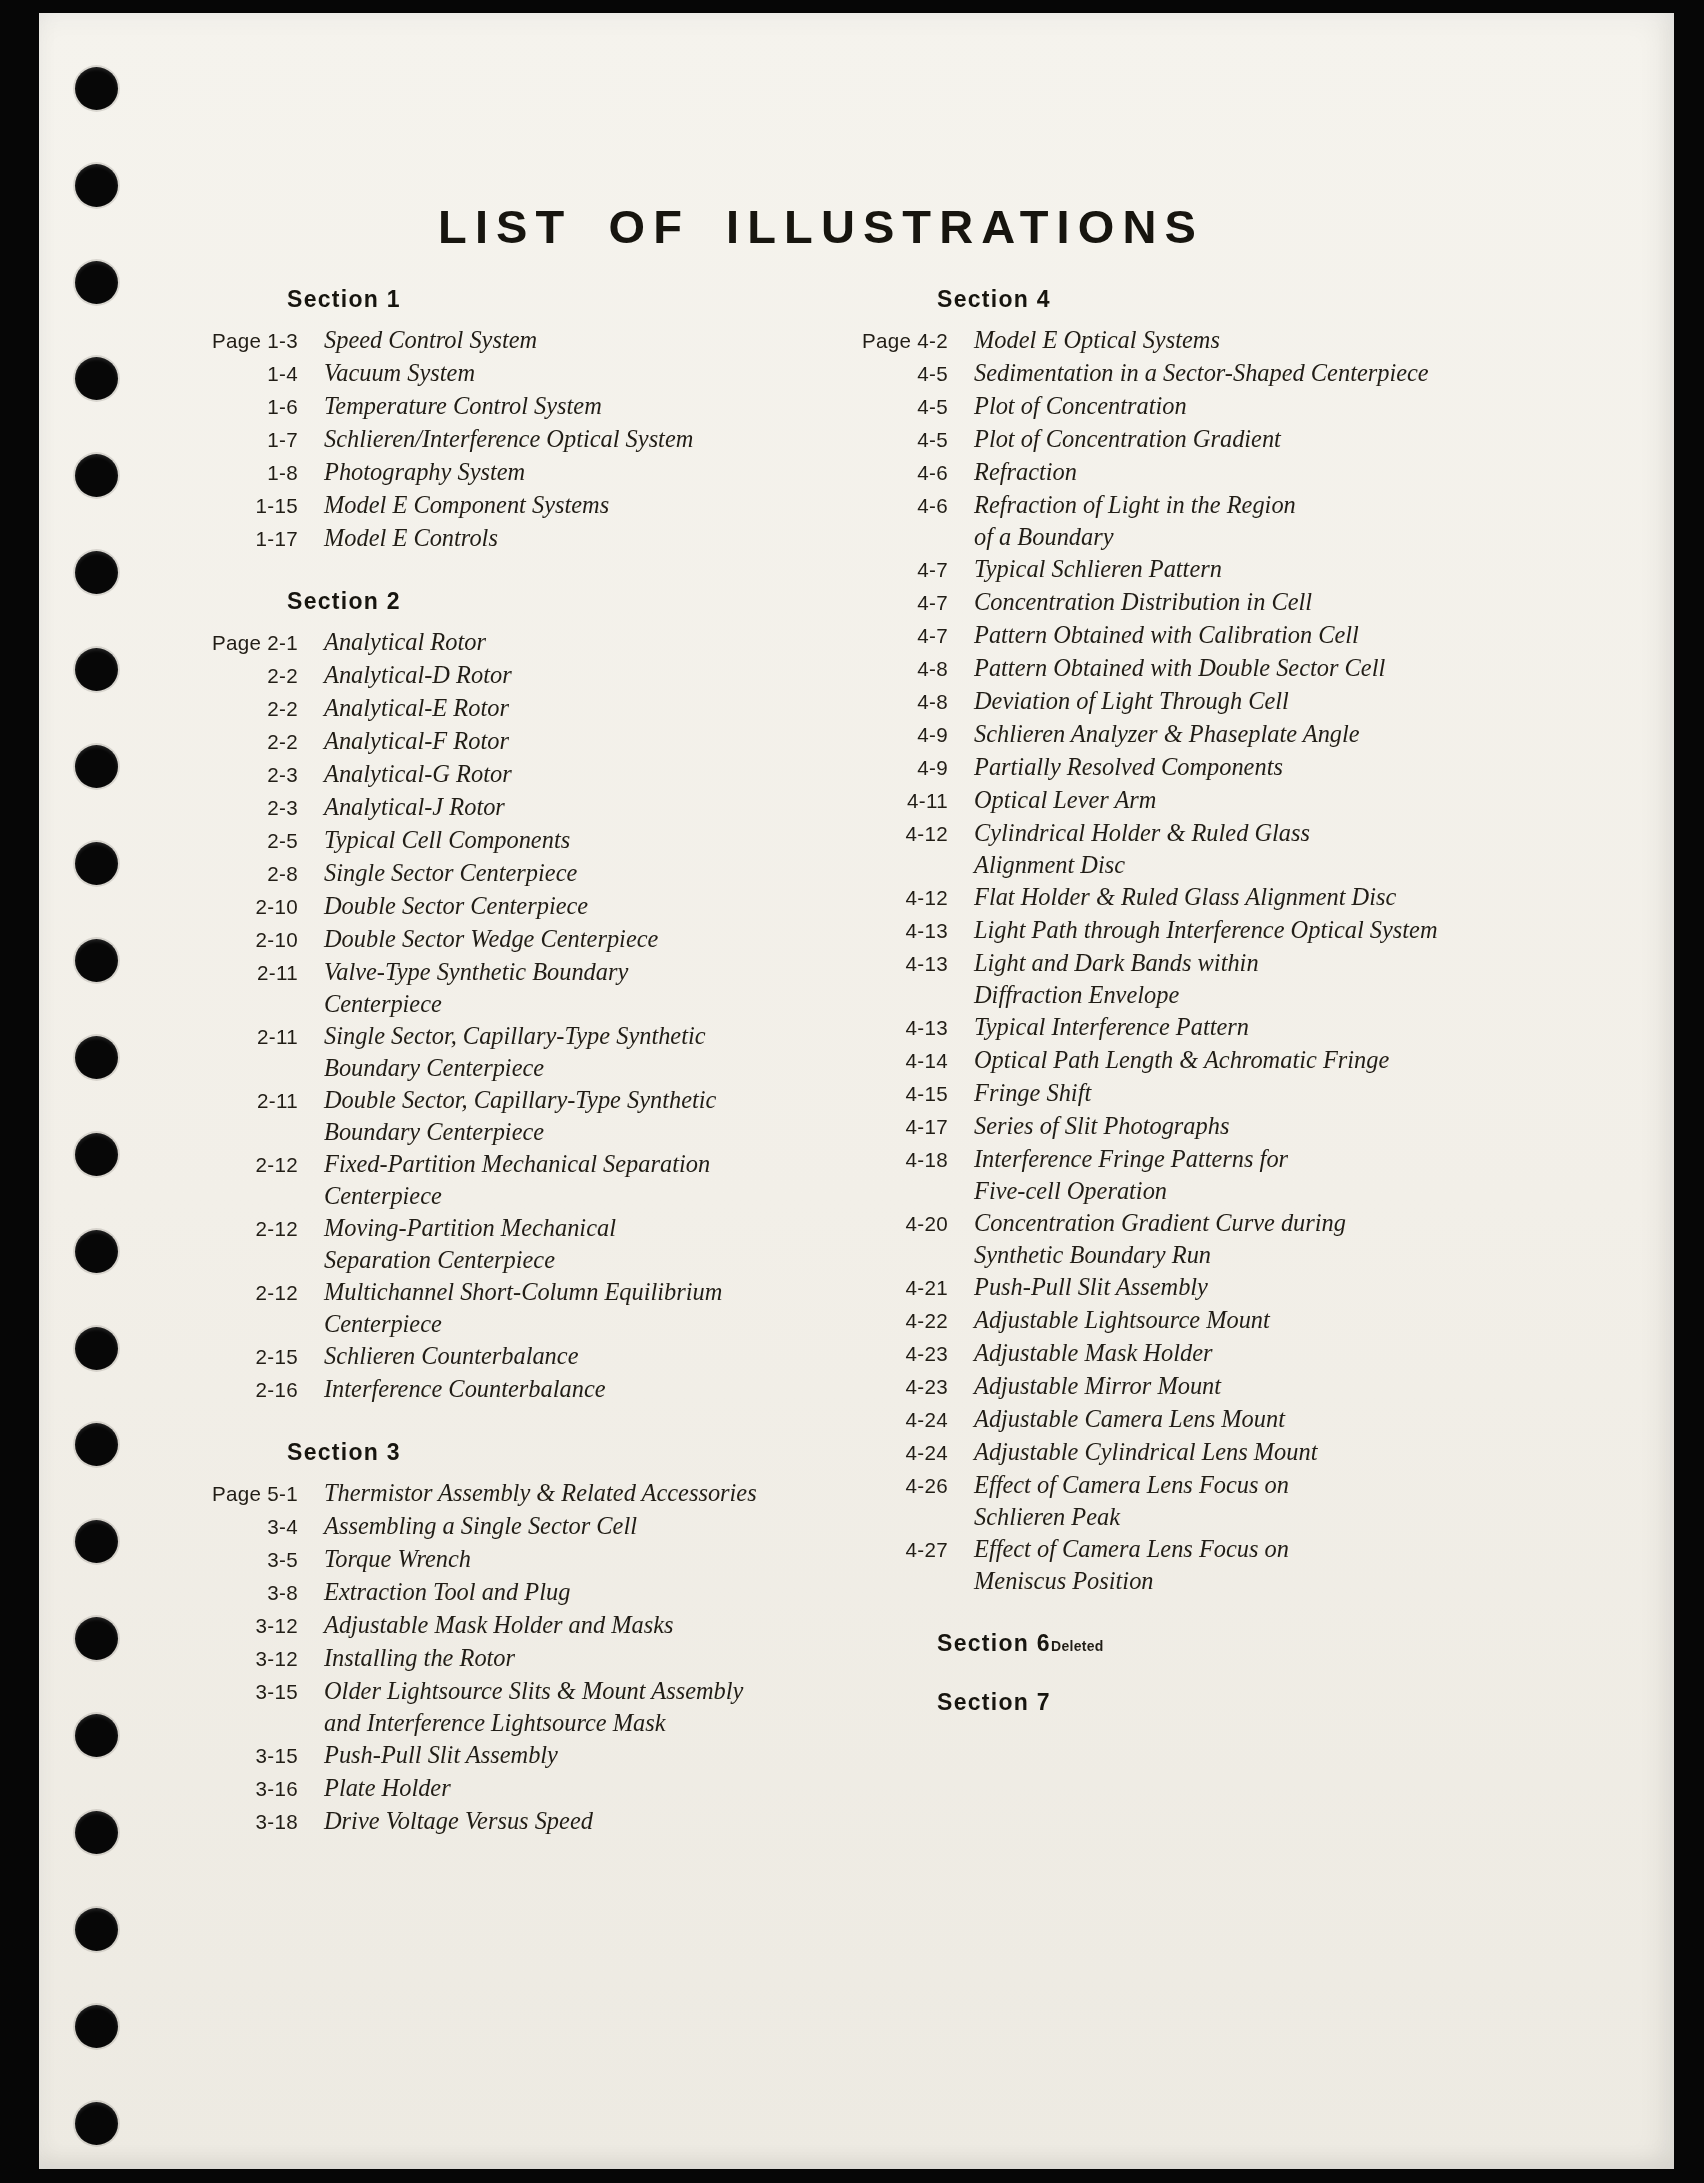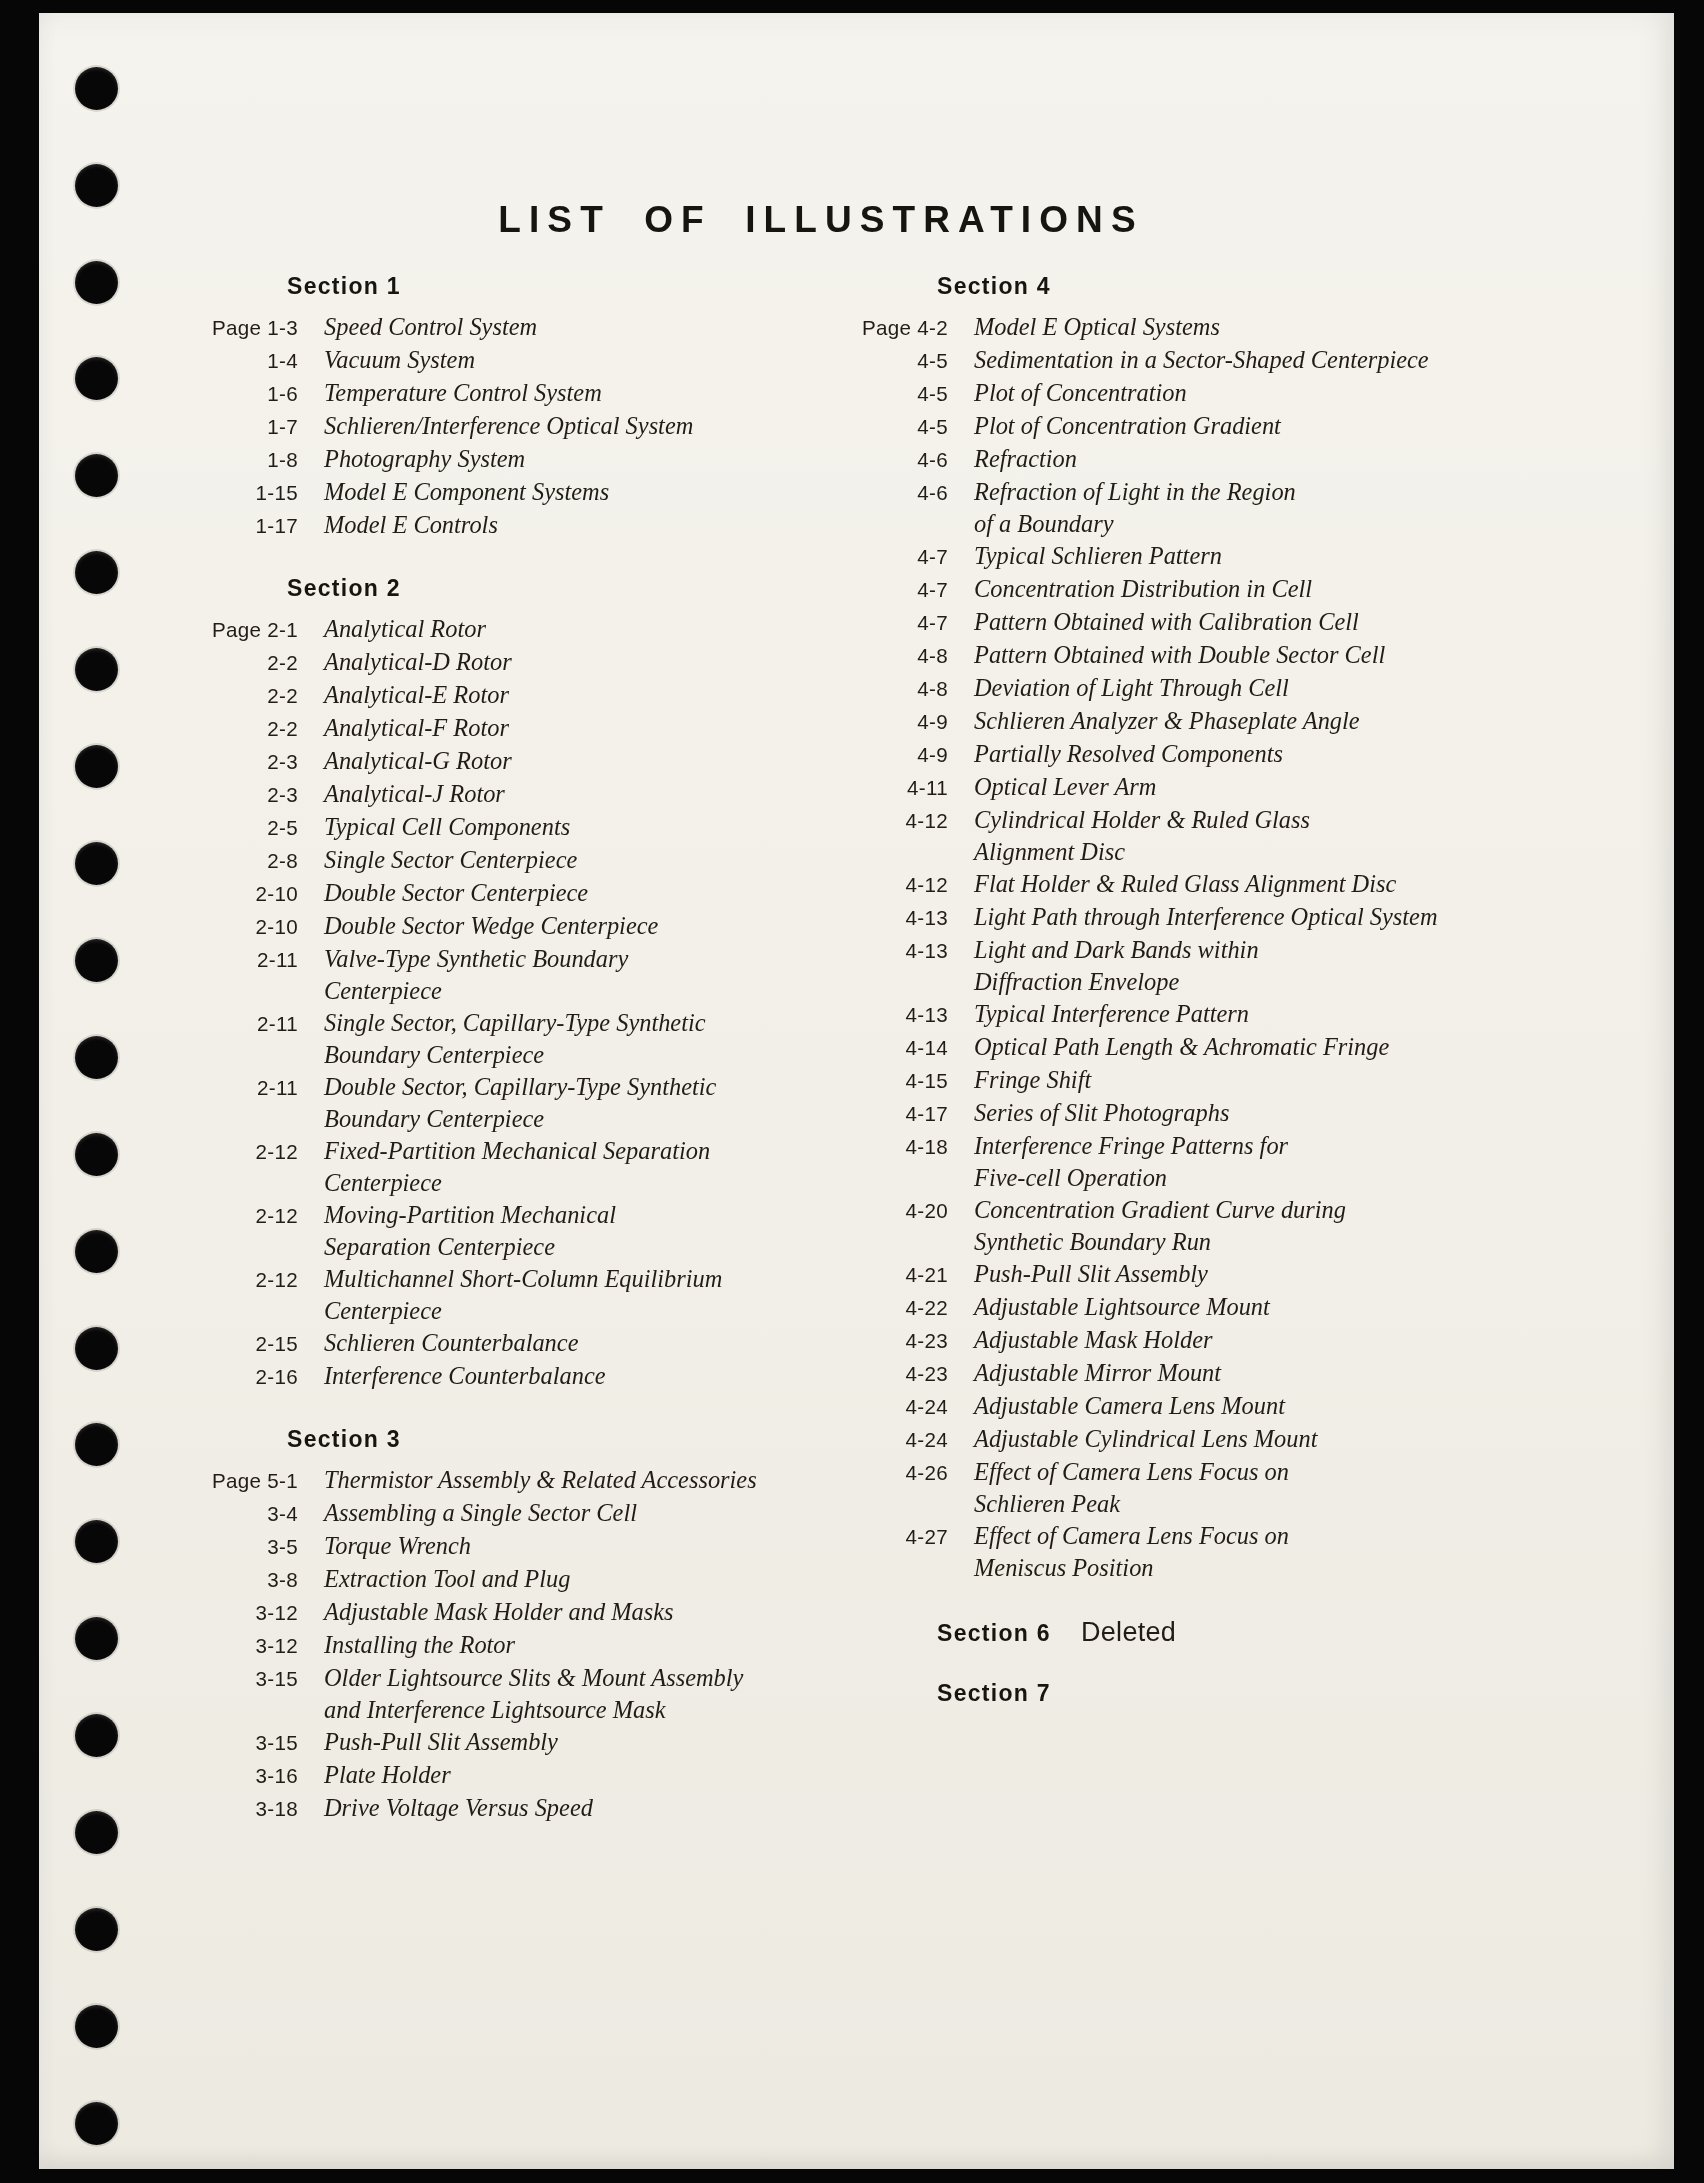--- a/index.html
+++ b/index.html
@@ -25,21 +25,21 @@
     left: 36px;
     width: 43px; height: 43px;
     border-radius: 50%;
     background: #070707;
     box-shadow: inset 0 1.9px 3.8px rgba(255,255,255,0.12), 0 0 0 1.9px rgba(60,55,45,0.15);
   }
   h1.page-title {
     margin-top: 186px;
     padding-right: 71px;
     text-align: center;
-    font-size: 37px;
+    font-size: 47px;
     font-weight: bold;
     letter-spacing: 8.1px;
     word-spacing: 15px;
     color: #17150f;
   }
   .columns {
     display: flex;
     align-items: flex-start;
     padding-left: 165px;
   }
@@ -49,24 +49,23 @@
   .section-heading {
     display: flex;
     align-items: baseline;
     margin: 32.5px 0 11.3px 83px;
     font-size: 23px;
     font-weight: bold;
     letter-spacing: 1.3px;
     color: #17150f;
   }
   .sh-note {
-    font-weight: normal;
-    font-size: 27px;
+    font-weight: bold;
+    font-size: 14px;
     letter-spacing: 0.3px;
-    margin-left: 30px;
     color: #211d16;
   }
   .entry { display: flex; align-items: baseline; }
   .numcell {
     flex: 0 0 94px;
     text-align: right;
     font-size: 20.6px;
     line-height: 32px;
     letter-spacing: 0.3px;
     white-space: nowrap;

